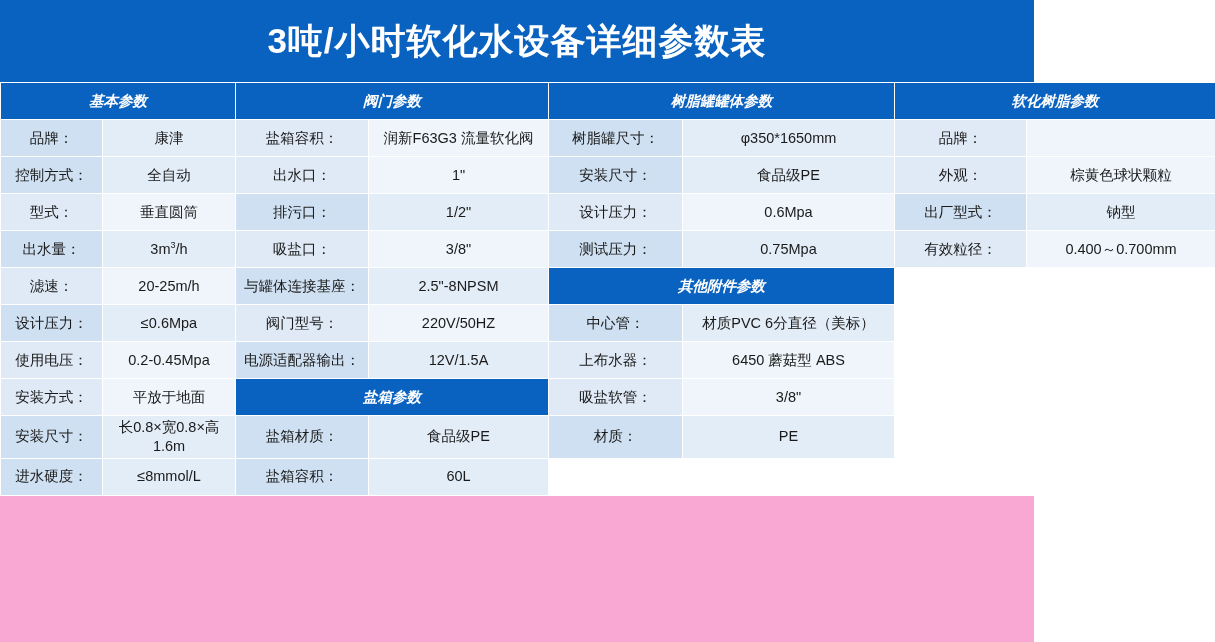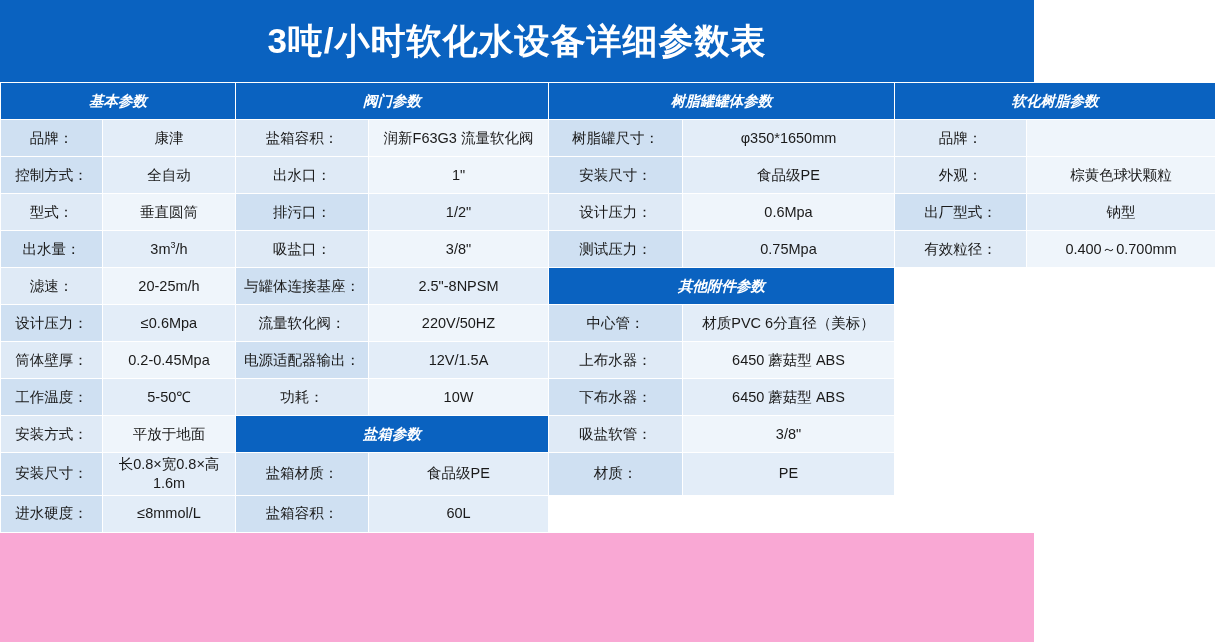--- a/index.html
+++ b/index.html
@@ -152,49 +152,39 @@
         <td class="lbl-a">与罐体连接基座：</td>
         <td class="val-a">2.5"-8NPSM</td>
         <td class="hdr" colspan="2">其他附件参数</td>
         <td class="blank"></td>
         <td class="blank"></td>
       </tr>
 
       <tr>
         <td class="lbl-a">设计压力：</td>
         <td class="val-a">≤0.6Mpa</td>
-        <td class="lbl-b">流量软化阀：</td>
+        <td class="lbl-b">阀门型号：</td>
         <td class="val-b">220V/50HZ</td>
         <td class="lbl-a">中心管：</td>
         <td class="val-a">材质PVC 6分直径（美标）</td>
         <td class="blank"></td>
         <td class="blank"></td>
       </tr>
 
       <tr>
-        <td class="lbl-b">筒体壁厚：</td>
+        <td class="lbl-b">使用电压：</td>
         <td class="val-b">0.2-0.45Mpa</td>
         <td class="lbl-a">电源适配器输出：</td>
         <td class="val-a">12V/1.5A</td>
         <td class="lbl-b">上布水器：</td>
         <td class="val-b">6450 蘑菇型 ABS</td>
         <td class="blank"></td>
         <td class="blank"></td>
       </tr>
 
-      <tr>
-        <td class="lbl-a">工作温度：</td>
-        <td class="val-a">5-50℃</td>
-        <td class="lbl-b">功耗：</td>
-        <td class="val-b">10W</td>
-        <td class="lbl-a">下布水器：</td>
-        <td class="val-a">6450 蘑菇型 ABS</td>
-        <td class="blank"></td>
-        <td class="blank"></td>
-      </tr>
 
       <tr>
         <td class="lbl-b">安装方式：</td>
         <td class="val-b">平放于地面</td>
         <td class="hdr" colspan="2">盐箱参数</td>
         <td class="lbl-b">吸盐软管：</td>
         <td class="val-b">3/8"</td>
         <td class="blank"></td>
         <td class="blank"></td>
       </tr>

